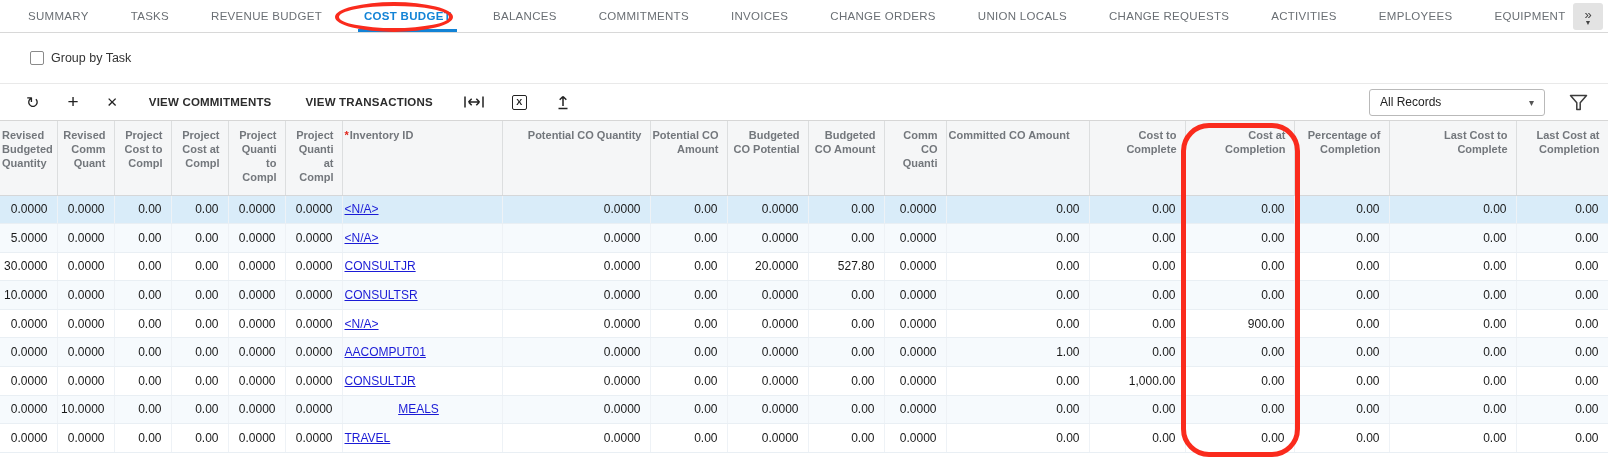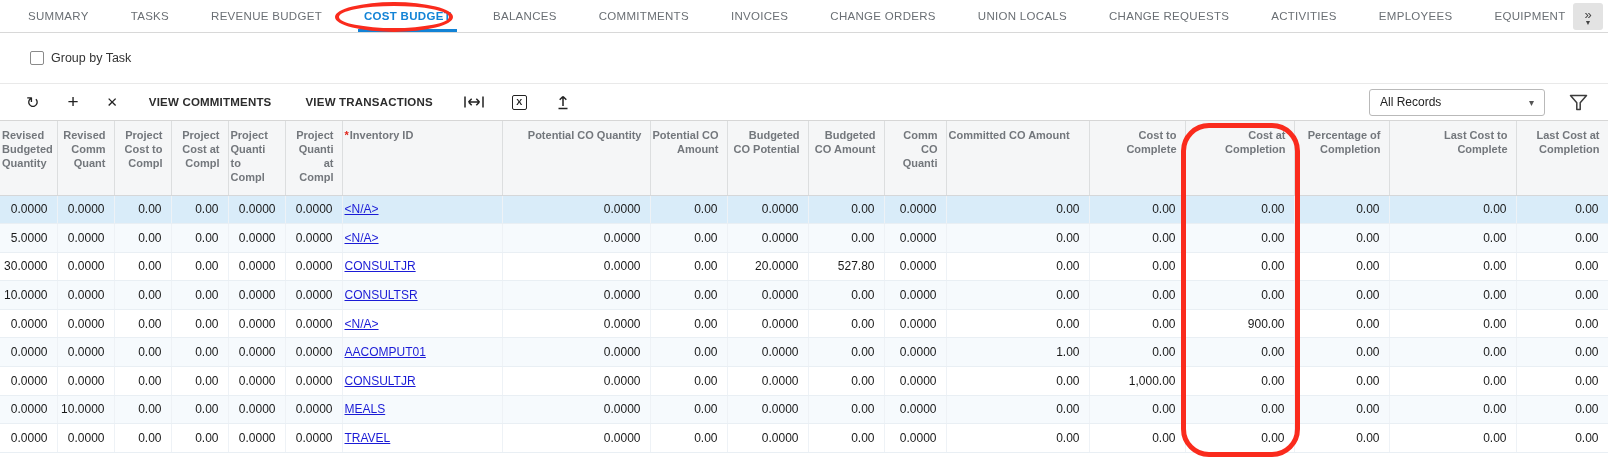--- a/index.html
+++ b/index.html
@@ -169,21 +169,21 @@
           <col style="width: 95px;">
           <col style="width: 127px;">
           <col style="width: 92px;">
         </colgroup>
       <thead>
         <tr>
             <th style="text-align: left;"><span>Revised Budgeted Quantity</span></th>
             <th style="text-align: right;"><span>Revised Comm Quant</span></th>
             <th style="text-align: right;"><span>Project Cost to Compl</span></th>
             <th style="text-align: right;"><span>Project Cost at Compl</span></th>
-            <th style="text-align: left; margin-top: 19px;"><span>Project Quanti to Compl</span></th>
+            <th style="text-align: right; margin-top: 19px;"><span>Project Quanti to Compl</span></th>
             <th style="text-align: right;"><span>Project Quanti at Compl</span></th>
             <th style="text-align: left;"><span class="req">*</span><span>Inventory ID</span></th>
             <th style="text-align: right;"><span>Potential CO Quantity</span></th>
             <th style="text-align: right;"><span>Potential CO Amount</span></th>
             <th style="text-align: right;"><span>Budgeted CO Potential</span></th>
             <th style="text-align: right;"><span>Budgeted CO Amount</span></th>
             <th style="text-align: right;"><span>Comm CO Quanti</span></th>
             <th style="text-align: left;"><span>Committed CO Amount</span></th>
             <th style="text-align: right;"><span>Cost to Complete</span></th>
             <th style="text-align: right;"><span>Cost at Completion</span></th>
@@ -333,21 +333,21 @@
             <td style="text-align: right;">0.00</td>
             <td style="text-align: right;">0.00</td>
           </tr>
           <tr class="alt">
             <td style="text-align: right;">0.0000</td>
             <td style="text-align: right;">10.0000</td>
             <td style="text-align: right;">0.00</td>
             <td style="text-align: right;">0.00</td>
             <td style="text-align: right;">0.0000</td>
             <td style="text-align: right;">0.0000</td>
-            <td style="text-align: left;"><a href="#">MEALS</a></td>
+            <td style="text-align: center;"><a href="#">MEALS</a></td>
             <td style="text-align: right;">0.0000</td>
             <td style="text-align: right;">0.00</td>
             <td style="text-align: right;">0.0000</td>
             <td style="text-align: right;">0.00</td>
             <td style="text-align: right;">0.0000</td>
             <td style="text-align: right;">0.00</td>
             <td style="text-align: right;">0.00</td>
             <td style="text-align: right;">0.00</td>
             <td style="text-align: right;">0.00</td>
             <td style="text-align: right;">0.00</td>

